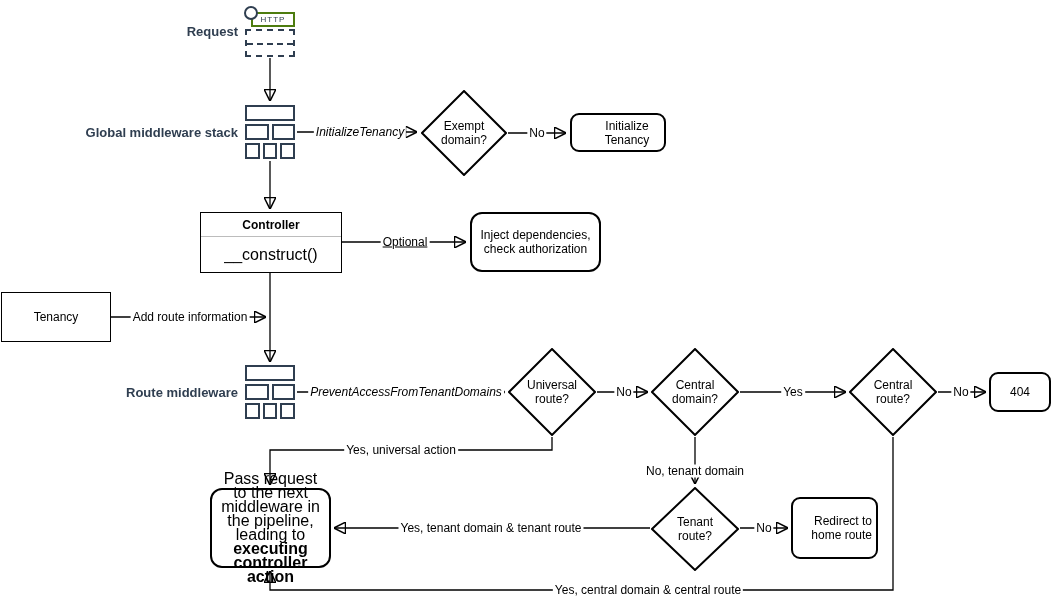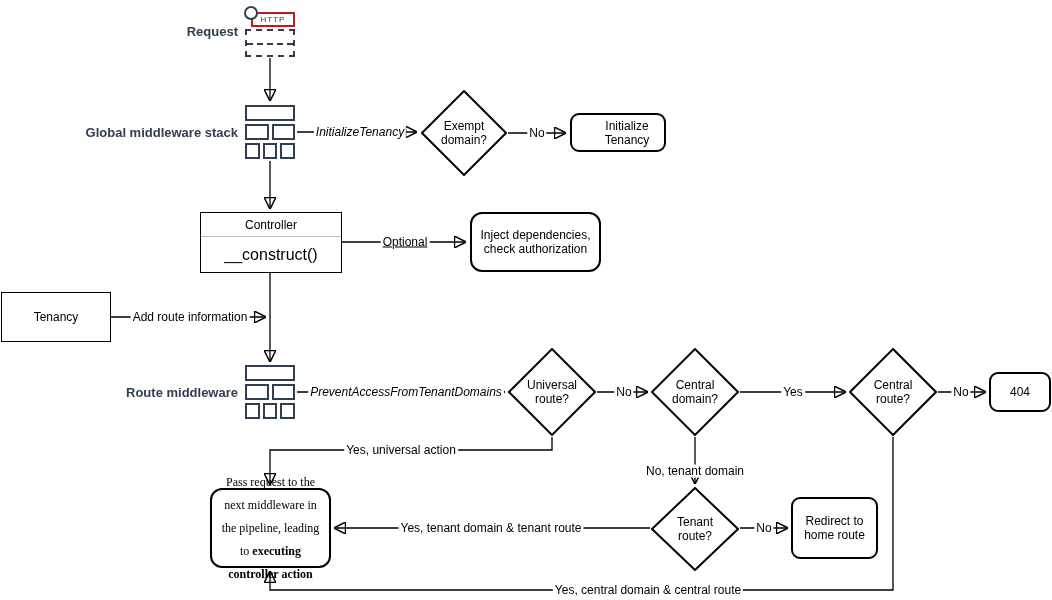--- a/index.html
+++ b/index.html
@@ -47,21 +47,21 @@
     text-align:center; font-size:12px;
   }
 
   
   .uml {
     position:absolute; background:#fff; border:1px solid #000;
     display:flex; flex-direction:column;
   }
   .uml .hdr {
     height:24px; display:flex; align-items:center; justify-content:center;
-    font-size:12px; font-weight:normal;
+    font-size:12px; font-weight:bold;
     border-bottom:1px solid #bcbcbc;
   }
   .uml .bdy {
     flex:1; display:flex; align-items:center; justify-content:center;
     font-size:16px;
   }
 
   
   .diamond { position:absolute; }
   .diamond svg { position:absolute; left:0; top:0; }
@@ -85,38 +85,38 @@
 
   
   .stack-icon { position:absolute; width:50px; height:54px; display:flex; flex-direction:column; gap:3px; }
   .stack-icon .row { display:flex; gap:3px; flex:1; }
   .stack-icon .cell { flex:1; border:2.5px solid #2f3e50; background:#fff; }
 
   
   .req-icon { position:absolute; width:54px; height:52px; }
   .req-icon .httpbox {
     position:absolute; left:8px; top:6px; width:44px; height:15px;
-    border:2px solid #b91c1c; background:#fff;
+    border:2px solid #4d7c0f; background:#fff;
     display:flex; align-items:center; justify-content:center;
     font-size:8px; letter-spacing:1px; color:#2f3e50;
   }
   .req-icon .ring {
     position:absolute; left:1px; top:0; width:14px; height:14px;
     border:2px solid #2f3e50; border-radius:50%; background:#fff; z-index:2;
   }
   .req-icon .dashedbox {
     position:absolute; left:2px; top:23px; width:50px; height:28px;
     border:2px dashed #2f3e50; background:#fff;
   }
   .req-icon .dashedbox .mid {
     position:absolute; left:0; right:0; top:50%;
     border-top:2px dashed #2f3e50;
   }
 
-  .pass-text { font-size:12px; line-height:23px;font-family:Liberation Serif, serif; }
+  .pass-text { font-size:16px; line-height:14px; }
 </style>
 </head>
 <body>
 
 <div id="canvas">
 
   <svg id="wires" width="1052" height="600" viewBox="0 0 1052 600">
     <defs>
       <marker id="arr" viewBox="0 0 10 10" refX="9" refY="5" markerWidth="9" markerHeight="9" orient="auto-start-reverse">
         <path d="M0,0 L10,5 L0,10 z" fill="#000" stroke="none"></path>
@@ -222,21 +222,21 @@
 
   <div class="rbox" style="left:989px; top:372px; width:62px; height:40px;">404</div>
 
   <div class="diamond" style="left:651px; top:487px; width:88px; height:84px;text-decoration:underline;">
     <svg width="88" height="84" viewBox="0 0 88 84">
         <polygon points="44,1 87,42 44,83 1,42" fill="#fff" stroke="#000" stroke-width="2"></polygon>
       </svg>
     <div class="dtext">Tenant route?</div>
   </div>
 
-  <div class="rbox" style="left:791px; top:497px; width:87px; height:62px;">Redirect to home route</div>
+  <div class="rbox" style="left:791px; top:497px; width:87px; height:62px;text-align:right;">Redirect to home route</div>
 
   <div class="rbox thick" style="left:210px; top:488px; width:121px; height:80px;">
     <div class="pass-text"><span>Pass request to the next middleware in the pipeline, leading to </span><b>executing controller action</b></div>
   </div>
 
   <div class="elabel it" style="left:360px; top:132px;">InitializeTenancy</div>
   <div class="elabel" style="left:537px; top:133px;">No</div>
   <div class="elabel" style="left:405px; top:242px;text-decoration:underline;">Optional</div>
   <div class="elabel" style="left:190px; top:317px;">Add route information</div>
   <div class="elabel it" style="left:406px; top:392px;">PreventAccessFromTenantDomains</div>

